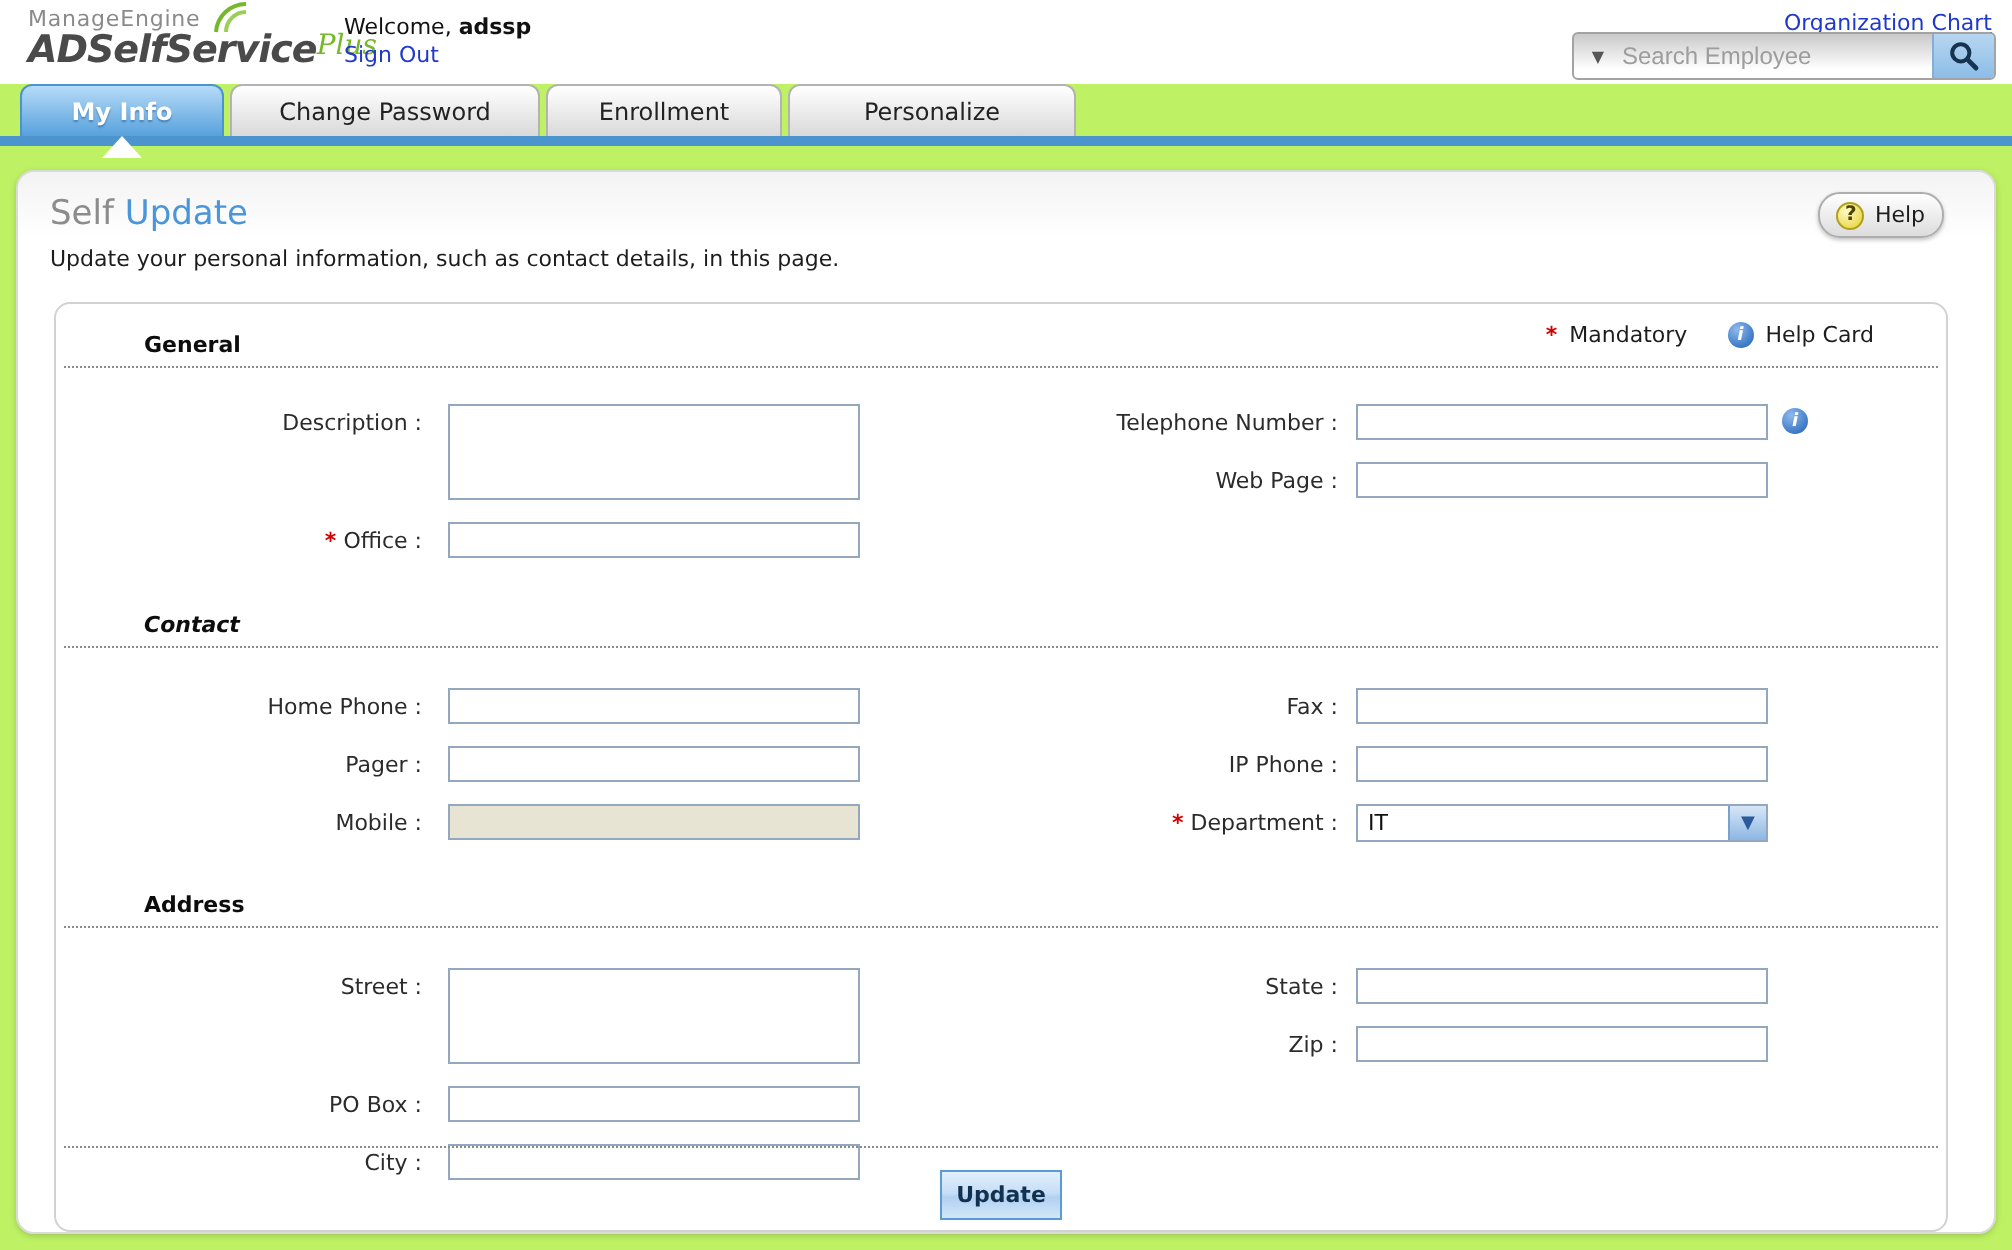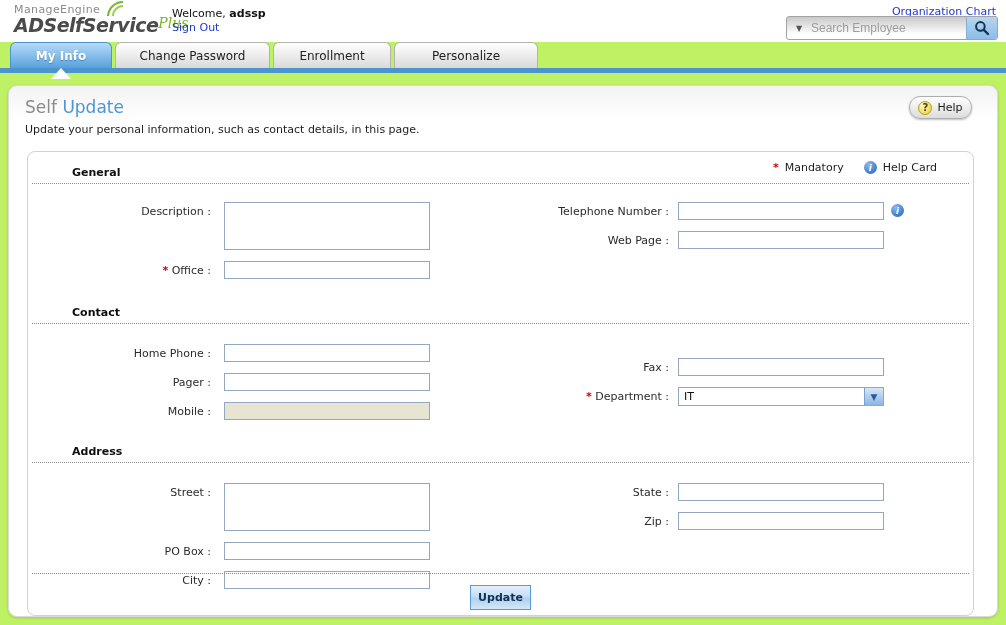--- a/index.html
+++ b/index.html
@@ -45,21 +45,21 @@
   .help-label { font-weight:normal; color:#1d1d1d; }
 
   
   .formbox { position:absolute; left:18px; top:65px; width:947px; height:465px; border:1px solid #d2d2d2; border-radius:8px; background:#fff; }
   .legend { position:absolute; top:9px; right:36px; display:flex; align-items:center; gap:6px; color:#1d1d1d; }
   .legend .gap { width:8px; }
   .asterisk { color:#d40000; font-weight:bold; }
   .info-icon { width:13px; height:13px; border-radius:50%; background:radial-gradient(circle at 35% 28%,#8db9ee,#1d5fb4); color:#fff; font-size:9px; font-weight:bold; font-style:italic; display:inline-flex; align-items:center; justify-content:center; flex:none; }
   .section-heading { margin-left:44px; font-weight:bold; color:#0d0d0d; }
   .sh-general { padding-top:14px; }
-  .sh-contact { padding-top:16px; }
+  .sh-contact { padding-top:16px;font-style:italic; }
   .sh-address { padding-top:14px; }
   .dotted { border:none; border-top:1px dotted #8a8a8a; margin:4px 4px 0 4px; height:0; }
 
   .cols { display:flex; padding-top:18px; }
   .col { width:472px; }
   .col.right { width:473px; }
   .frow { display:flex; align-items:flex-start; margin-bottom:11px; }
   .frow .flabel { width:196px; text-align:right; padding-right:13px; padding-top:3px; color:#2b2b2b; white-space:nowrap; }
   .col.right .frow .flabel { width:178px; padding-right:9px; }
   .txt { width:206px; height:18px; border:1px solid #93a8bf; background:#fff; font-family:"DejaVu Sans",sans-serif; font-size:11px; padding:1px 3px; outline:none; }
@@ -166,38 +166,42 @@
           </div>
           <div class="frow">
             <span class="flabel">Web Page :</span>
             <input class="txt" type="text" style="">
           </div>
         </div>
       </div>
 
       <div class="section-heading sh-contact">Contact</div>
       <div class="dotted"></div>
-      <div class="cols" style="padding-top:20px;align-items:center;">
+      <div class="cols" style="padding-top:20px;">
         <div class="col">
           <div class="frow">
             <span class="flabel">Home Phone :</span>
             <input class="txt" type="text" style="">
           </div>
           <div class="frow">
             <span class="flabel">Pager :</span>
             <input class="txt" type="text" style="">
           </div>
           <div class="frow">
             <span class="flabel">Mobile :</span>
             <input class="txt disabled" type="text" readonly="" style="">
           </div>
         </div>
         <div class="col right">
           <div class="frow">
             <span class="flabel">Fax :</span>
+            <input class="txt" type="text" style="">
+          </div>
+          <div class="frow">
+            <span class="flabel">IP Phone :</span>
             <input class="txt" type="text" style="">
           </div>
           <div class="frow">
             <span class="flabel"><span class="asterisk">*</span> <span>Department :</span></span>
             <div class="fakeselect">
               <span class="selval">IT</span>
               <span class="selbtn">▼</span>
             </div>
           </div>
         </div>

